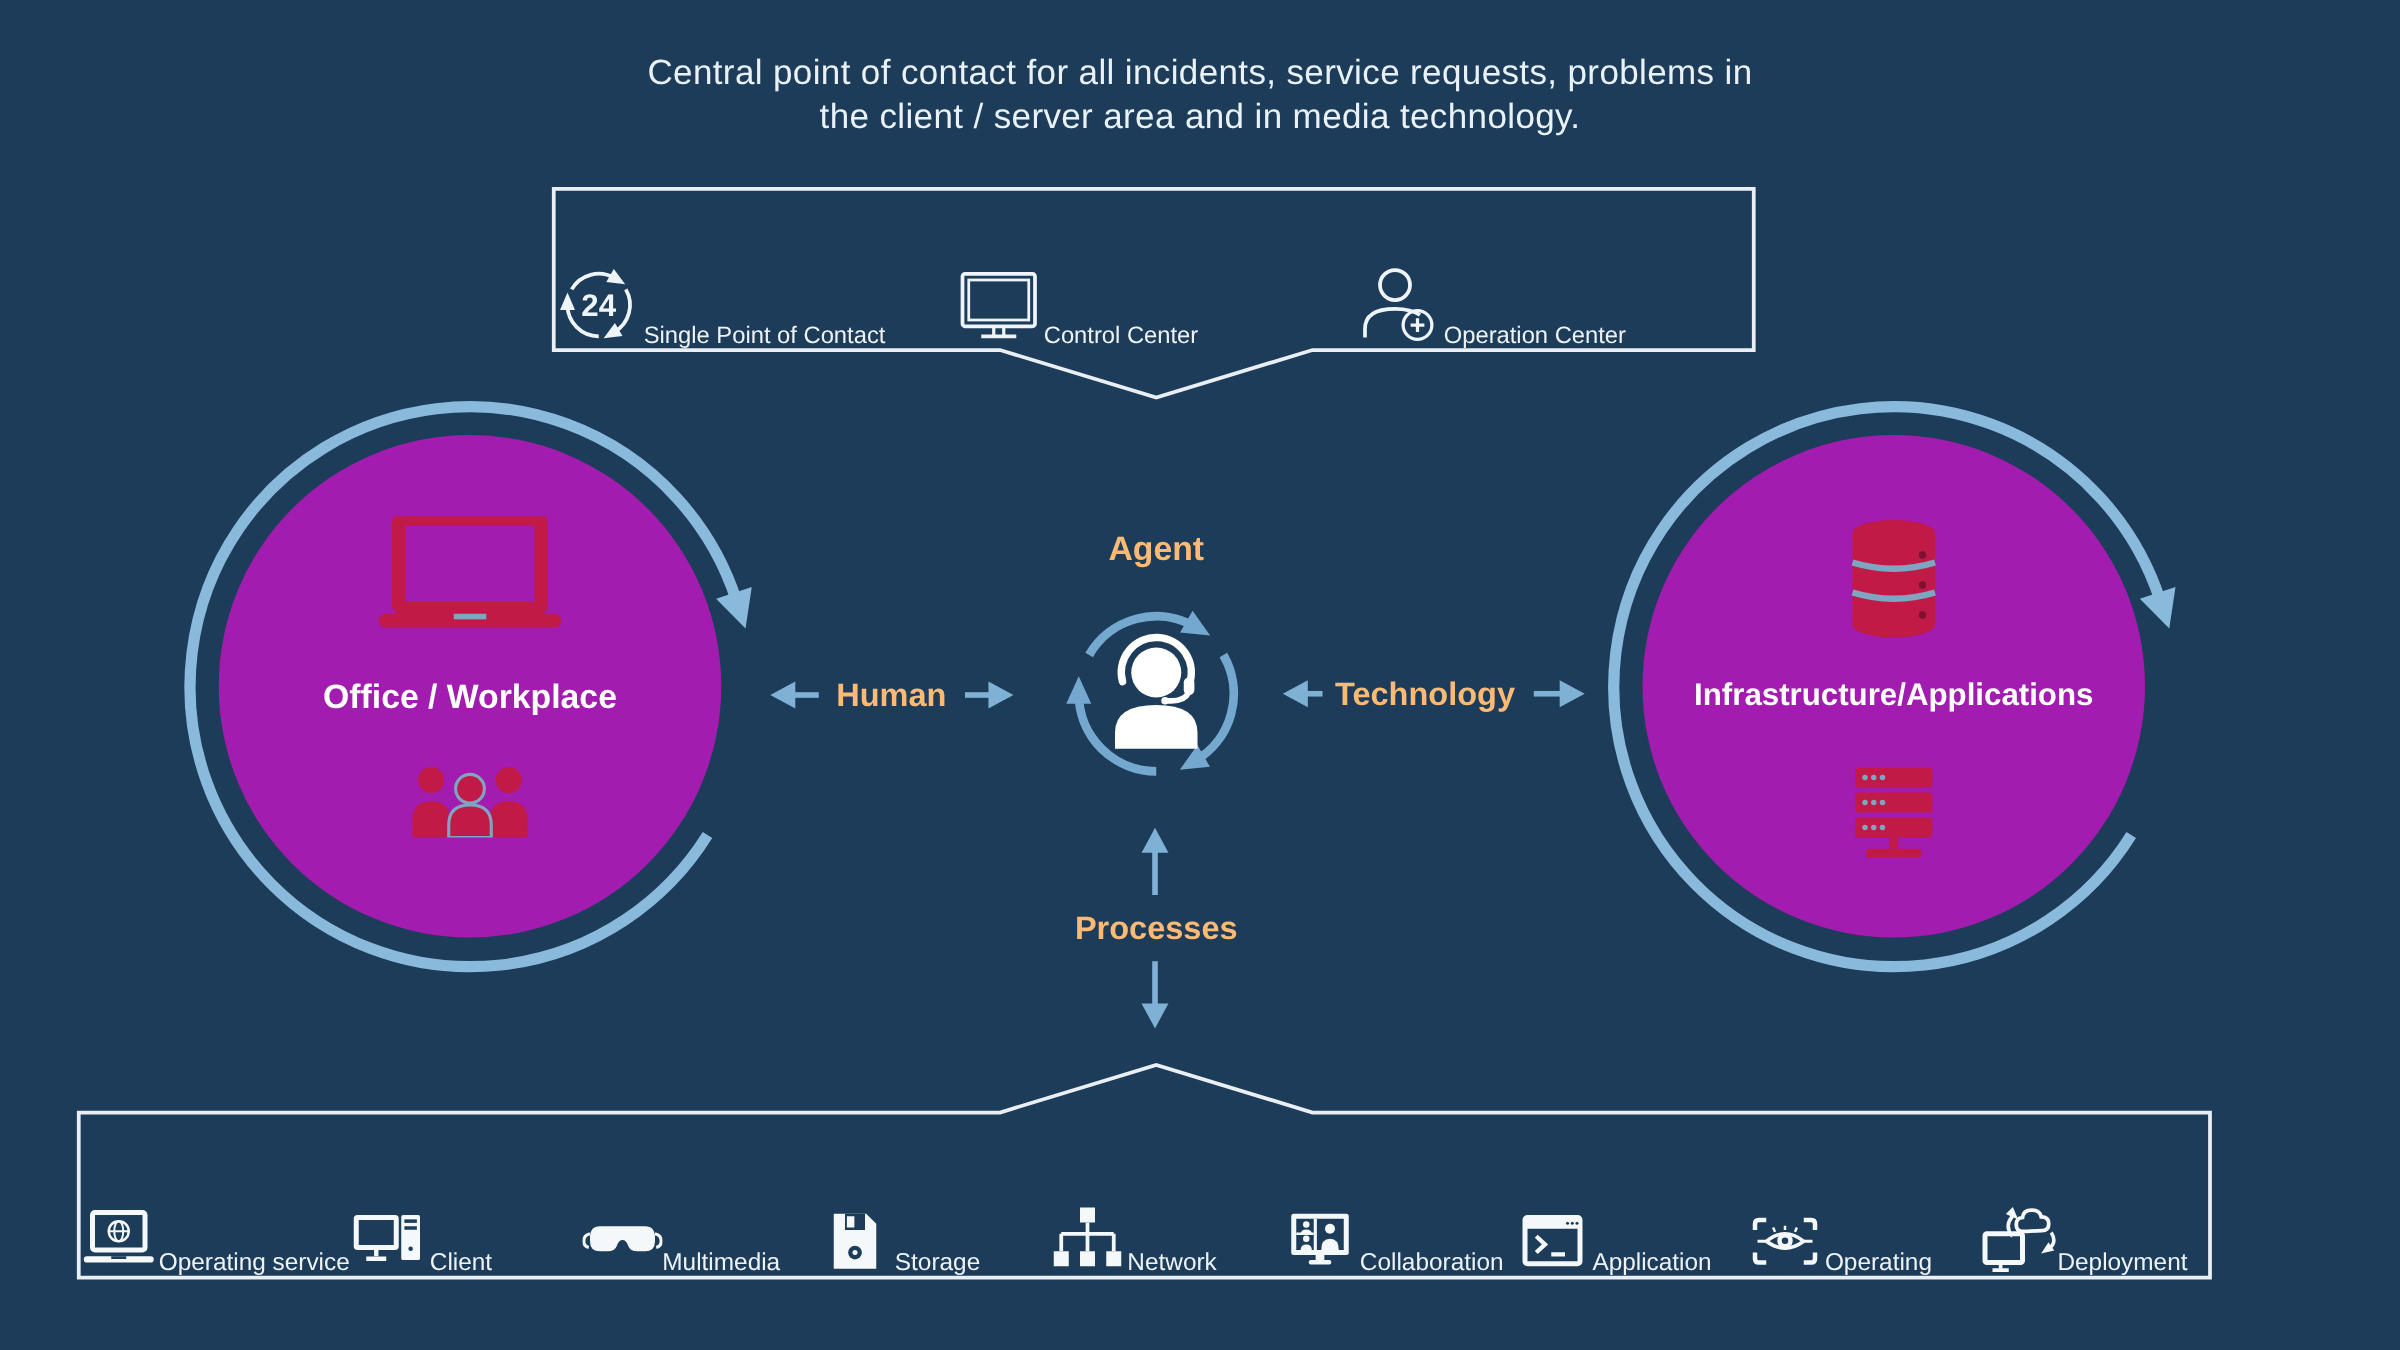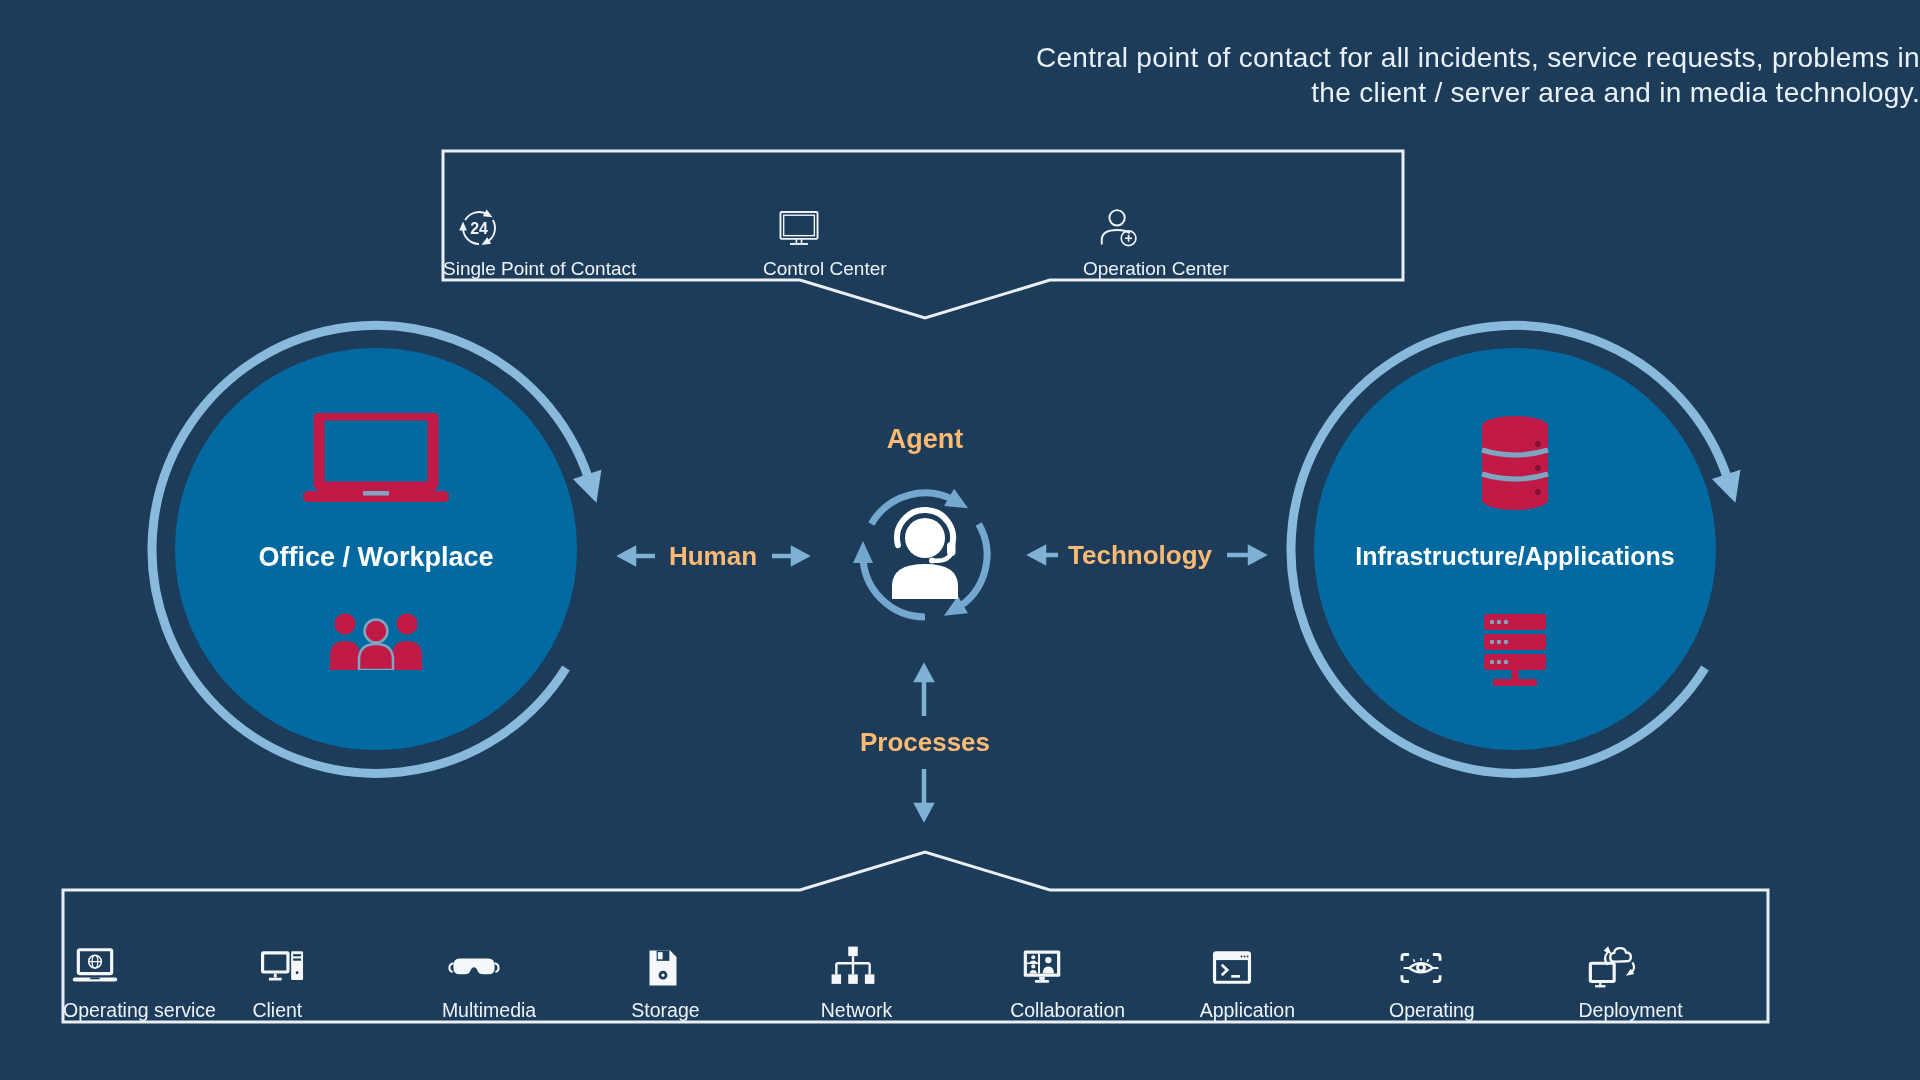--- a/index.html
+++ b/index.html
@@ -1,28 +1,28 @@
 <!DOCTYPE html>
 <html><head>
 <meta charset="utf-8">
 <style>
   html,body{margin:0;padding:0;background:#1d3c59;}
   body{font-family:"Liberation Sans",sans-serif;}
   .canvas{position:relative;width:1920px;height:1080px;background:#1d3c59;overflow:hidden;color:#eef4f9;}
-  .header{position:absolute;top:40px;left:0;width:1920px;text-align:right;
+  .header{position:absolute;top:40px;left:0;width:1920px;text-align:center;
           font-size:28px;line-height:35px;color:#e9f1f9;letter-spacing:.3px;}
   .panel{position:absolute;display:flex;}
   .top-panel{left:443px;top:151px;width:960px;height:129px;}
   .bottom-panel{left:63px;top:890px;width:1705px;height:132px;}
-  .cell{flex:1;display:flex;flex-direction:column;align-items:flex-start;margin-top:41px;}
+  .cell{flex:1;display:flex;flex-direction:row;align-items:flex-end;}
   .top-panel .cell{padding-top:13px;}
   .bottom-panel .cell{padding-top:14px;}
   .icon-label{font-size:19px;color:#edf3f9;margin-top:7px;white-space:nowrap;}
   .bottom-panel .icon-label{font-size:19.5px;margin-top:8px;}
-  .circle{position:absolute;width:402px;height:402px;border-radius:50%;background:#0369a1;}
+  .circle{position:absolute;width:402px;height:402px;border-radius:50%;background:#a21caf;}
   .circle.left{left:175px;top:348px;}
   .circle.right{left:1314px;top:348px;}
   .circle .abs{position:absolute;}
   .circle-title{position:absolute;top:194px;left:0;width:100%;text-align:center;
                 font-weight:bold;color:#fff;white-space:nowrap;}
   .circle.left  .circle-title{font-size:27px;}
   .circle.right .circle-title{font-size:25px;}
   .center-label{position:absolute;text-align:center;font-weight:bold;color:#fdba74;}
   .agent-label{left:825px;top:424px;width:200px;font-size:27px;}
   .human-label{left:633px;top:541px;width:160px;font-size:26px;}

